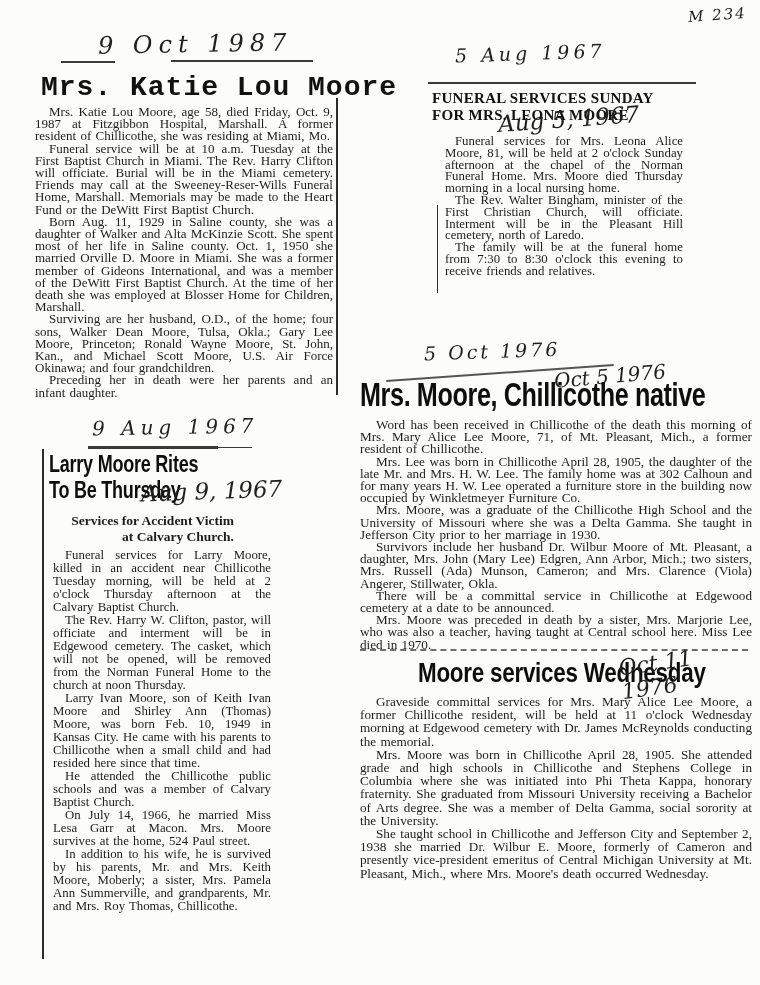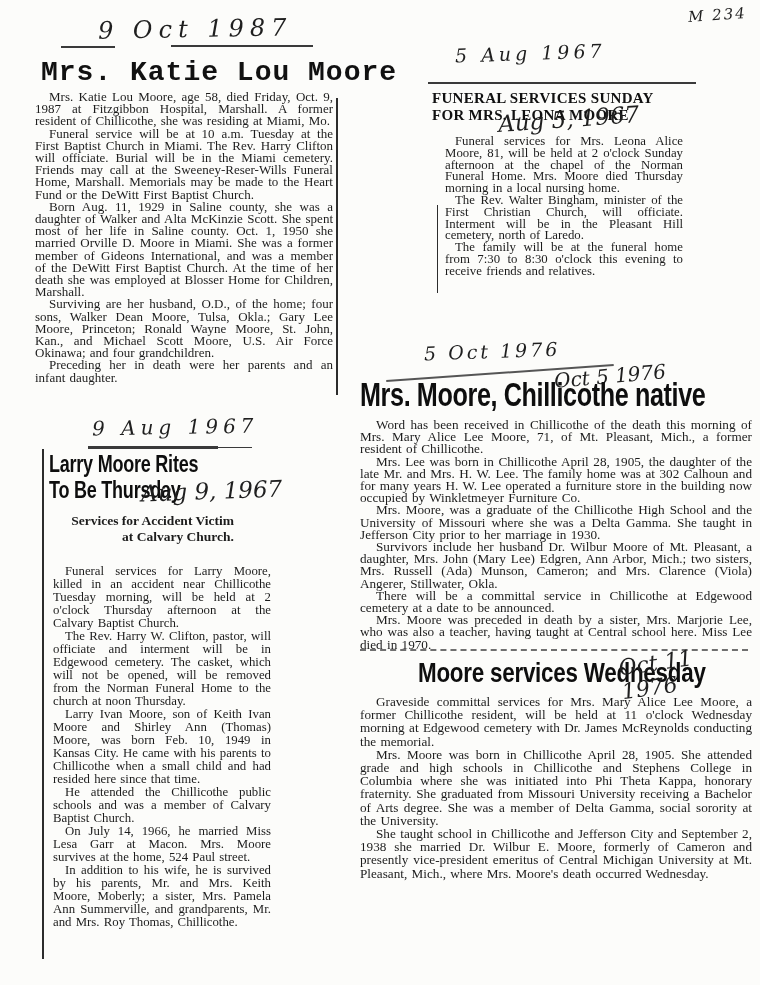--- a/index.html
+++ b/index.html
@@ -14,21 +14,21 @@
     font-family:"DejaVu Serif",serif;font-style:italic;color:#1f1f1f;
     white-space:nowrap;position:absolute;
   }
   
   .rule{position:absolute;background:#3a3a3a;}
   .vline{position:absolute;background:#2c2c2c;}
   .dashline{position:absolute;border-top:2px dashed #6f6f6f;background:none;}
   
   .bodycol p{margin:0;text-align:justify;text-indent:14px;word-spacing:1px;}
   
-  .katie{left:35px;top:13px;width:300px;}
+  .katie{left:35px;top:28px;width:300px;}
   .katie .headline{
     margin:44px 0 3px 6px;font-family:Liberation Mono, monospace;font-weight:bold;
     font-size:28px;letter-spacing:1px;white-space:nowrap;color:#111;
   }
   .katie .bodycol{font-size:13px;line-height:12.2px;width:298px;}
   
   .leona{left:430px;top:40px;width:266px;}
   .leona .headline{
     margin:50px 0 12px 2px;font-family:"Liberation Serif",serif;font-weight:bold;
     font-size:15px;line-height:17px;letter-spacing:.3px;width:238px;color:#111;
@@ -38,21 +38,21 @@
   
   .larry{left:45px;top:415px;width:240px;}
   .larry .headline{
     margin:36px 0 0 4px;font-family:"Liberation Sans",sans-serif;font-weight:bold;
     font-size:24px;line-height:26px;width:230px;color:#0e0e0e;
     transform:scaleX(.75);transform-origin:left top;letter-spacing:-.3px;
   }
   .larry .subhead{
     margin:10px 0 0 14px;font-weight:bold;font-size:13.5px;line-height:16px;width:175px;text-align:right;
   }
-  .larry .bodycol{margin:20px 0 0 8px;font-size:12.8px;line-height:13px;width:218px;}
+  .larry .bodycol{margin:4px 0 0 8px;font-size:12.8px;line-height:13px;width:218px;}
   .larry .bodycol p{text-indent:12px;}
   
   .native{left:358px;top:342px;width:394px;}
   .native .headline{
     margin:34px 0 0 2px;font-family:"Liberation Sans",sans-serif;font-weight:bold;
     font-size:34px;line-height:36px;white-space:nowrap;color:#0e0e0e;
     transform:scaleX(.74);transform-origin:left top;letter-spacing:-.5px;
   }
   .native .bodycol{margin:7px 0 0 2px;font-size:13.2px;line-height:12.2px;width:392px;}
   .native .bodycol p{text-indent:16px;}

